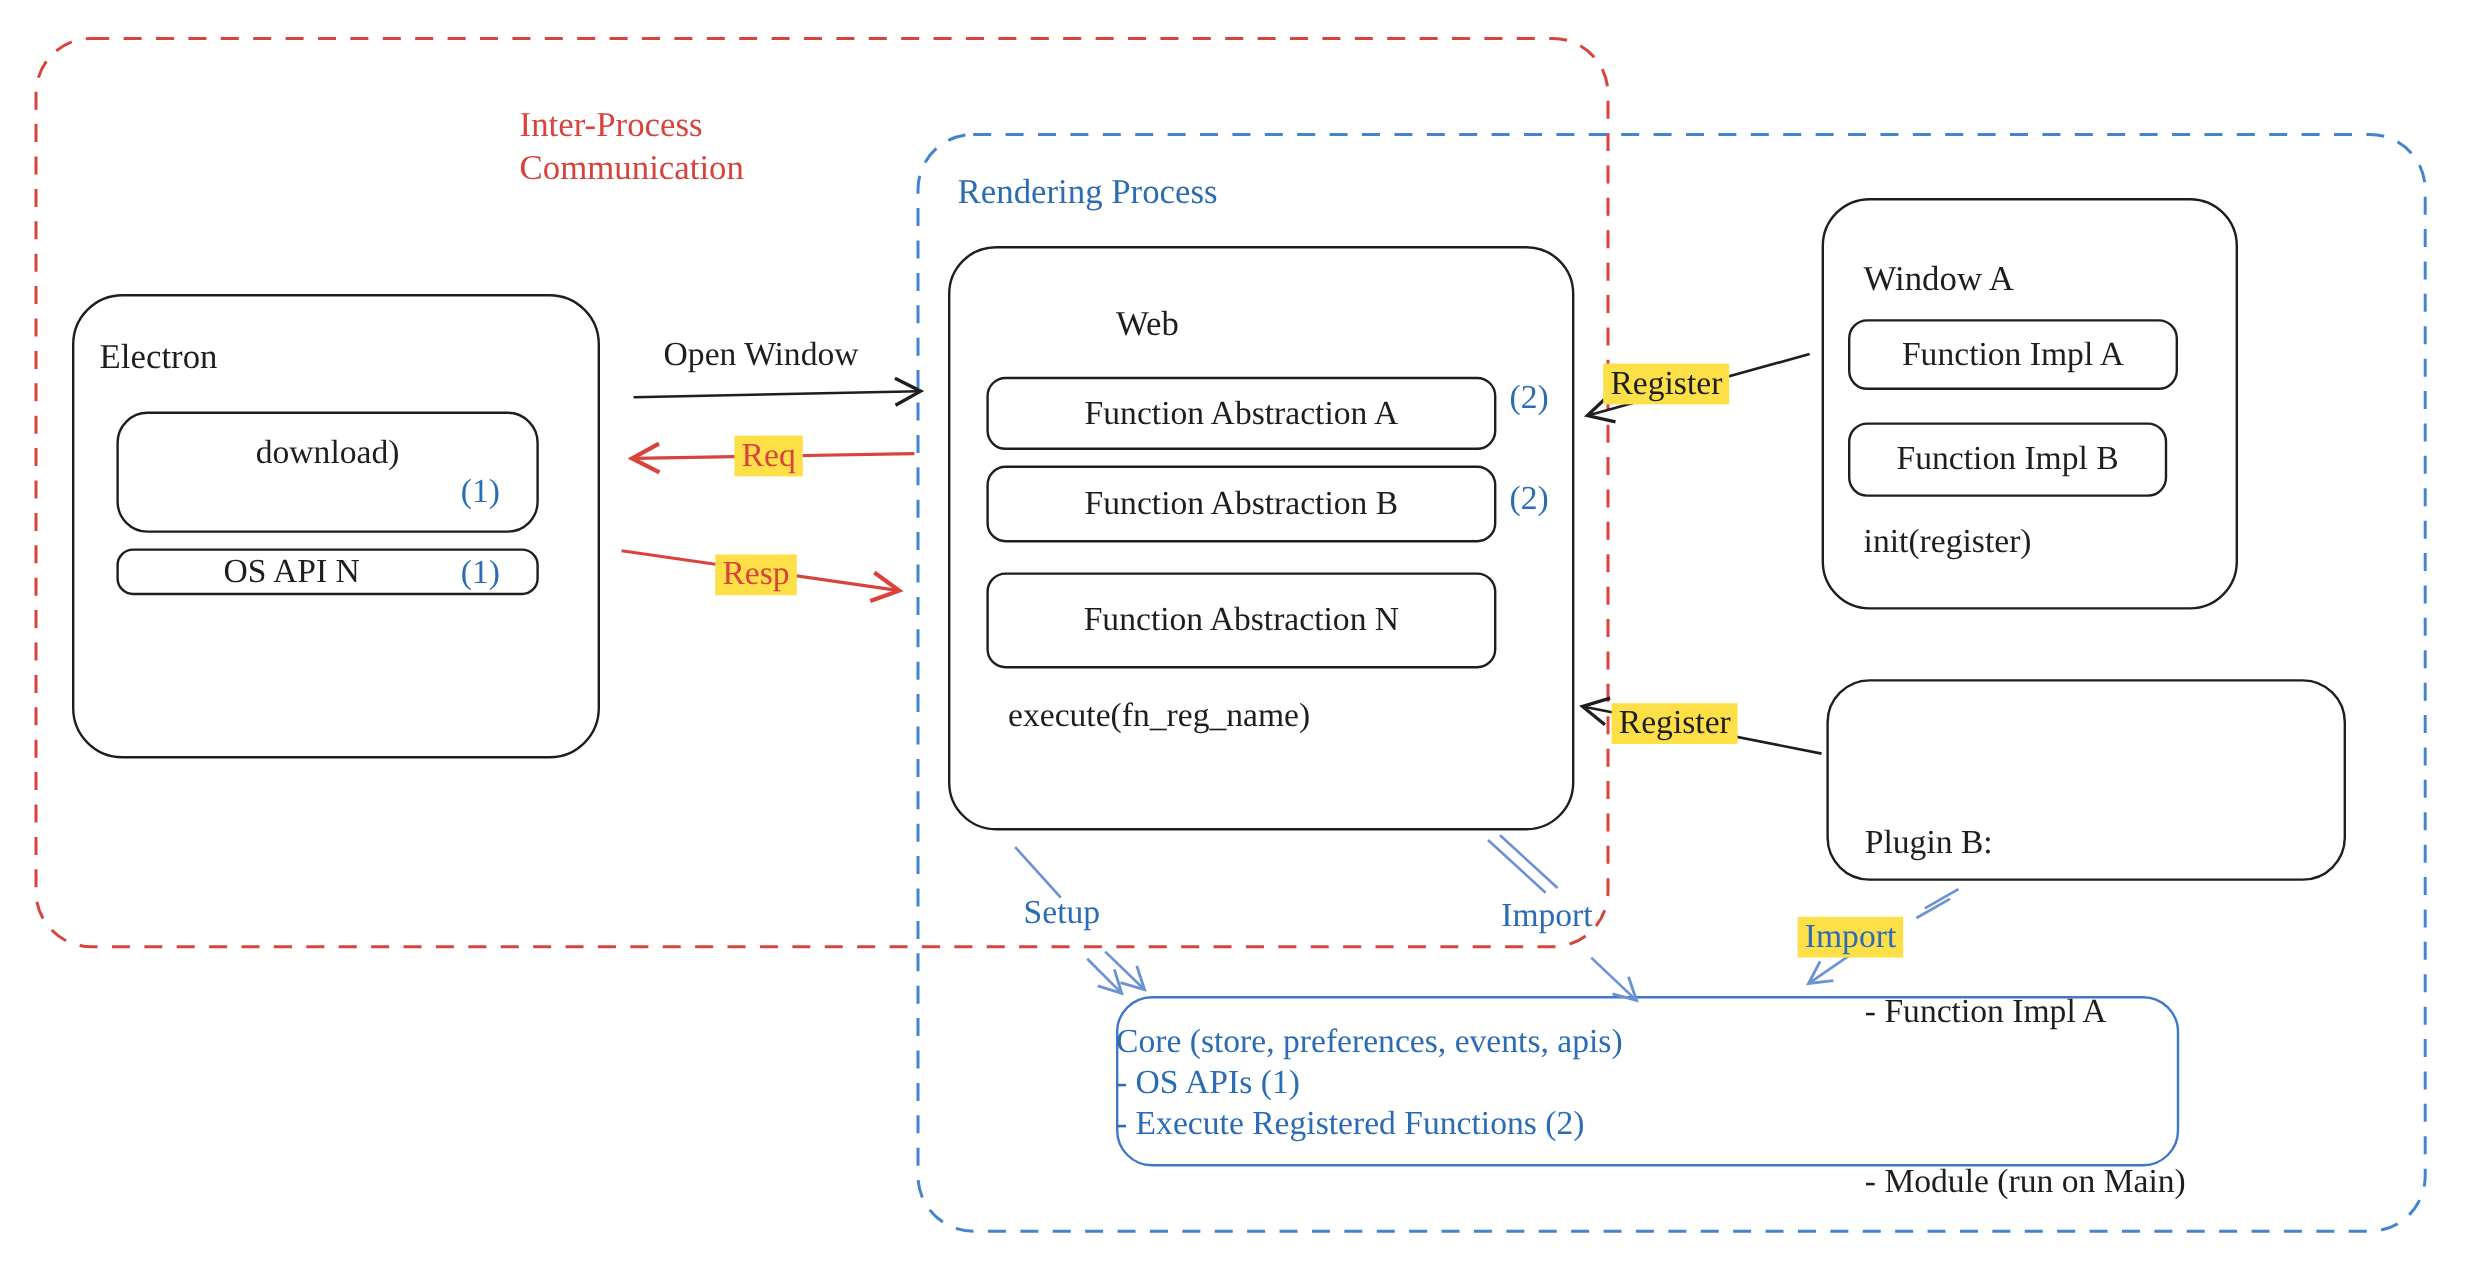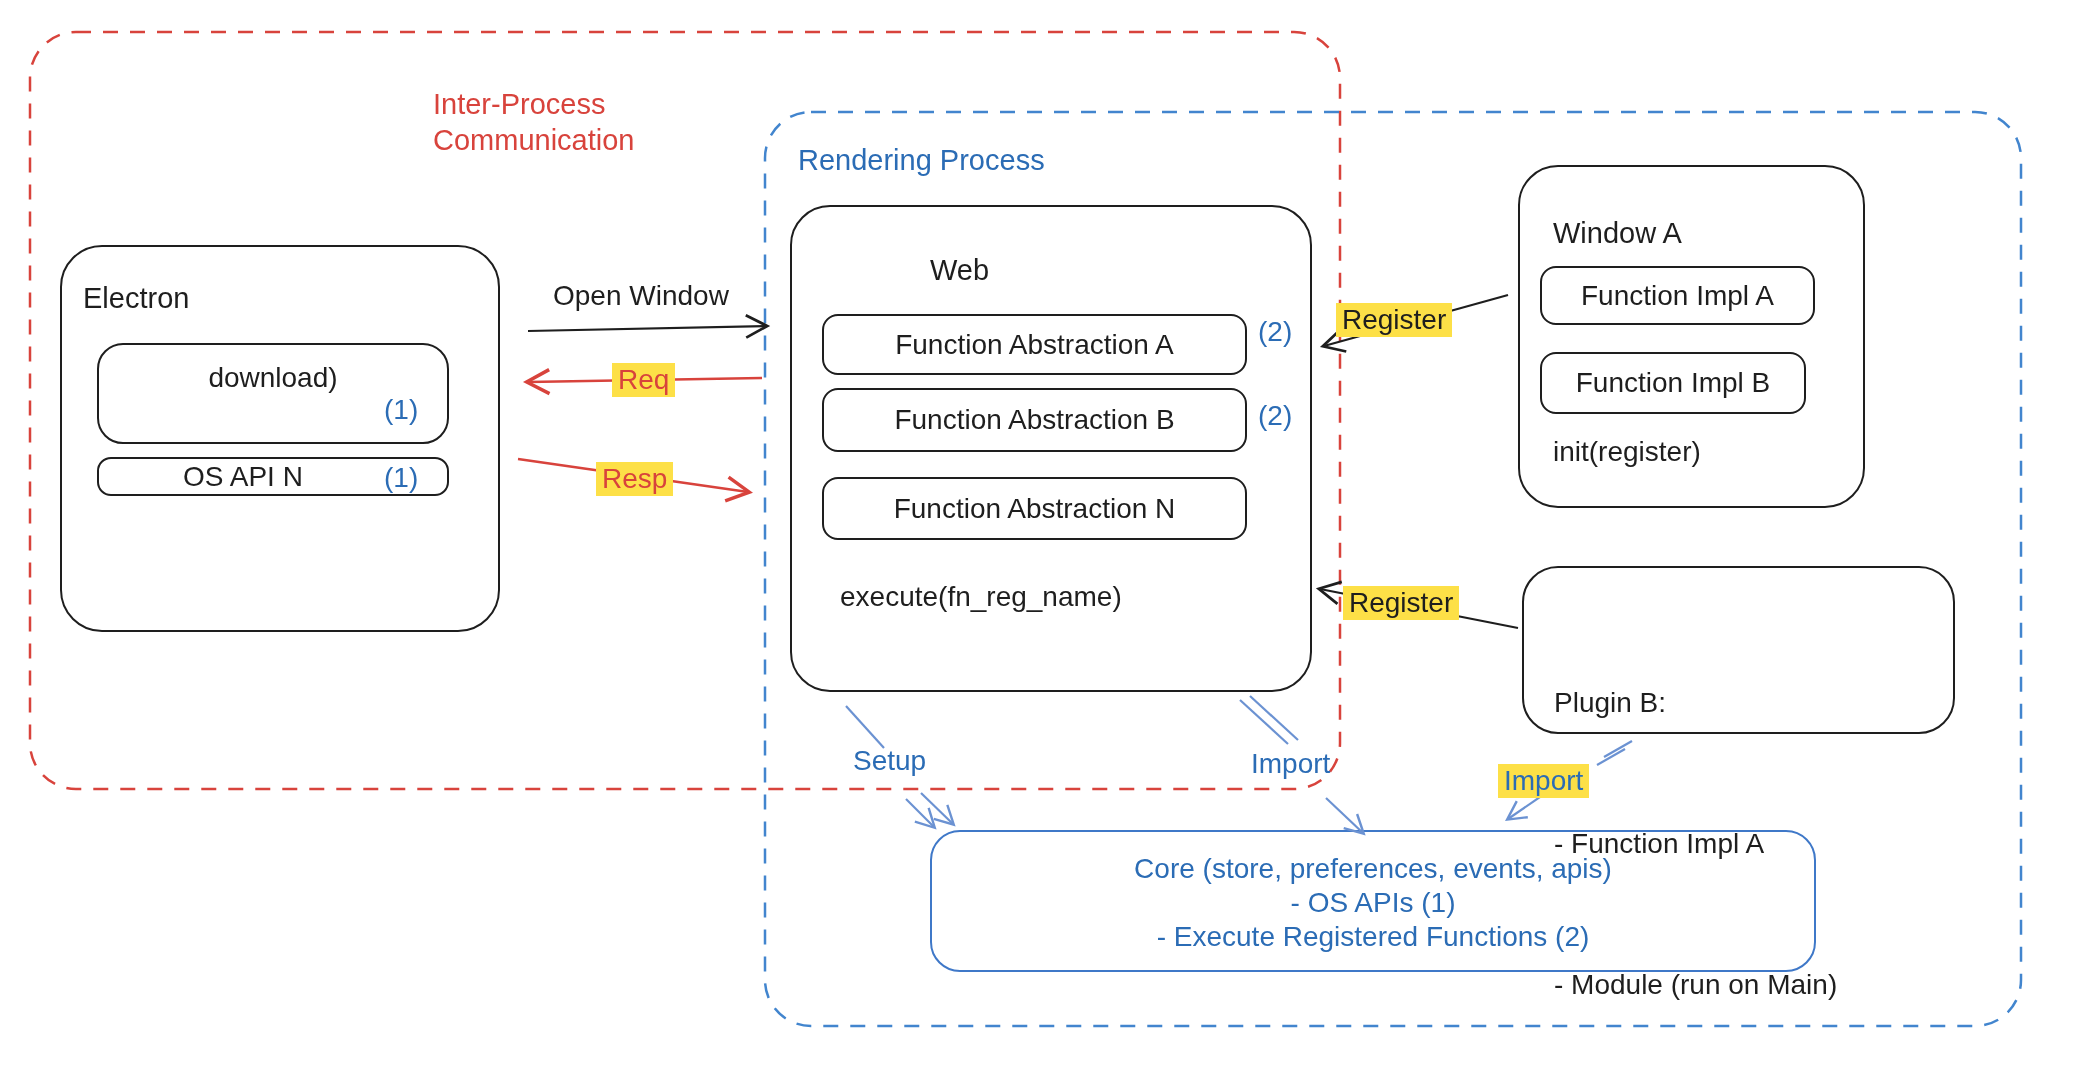--- a/index.html
+++ b/index.html
@@ -6,41 +6,41 @@
     --ink:#1e1e1e;
     --red:#d8433c;
     --blue-text:#2b6cb5;
     --blue-dash:#4285ce;
     --blue-arrow:#6b92d2;
     --core-border:#3f78c8;
   }
   html,body{margin:0;padding:0;background:#ffffff;}
   #canvas{
     position:relative;width:2074px;height:1066px;background:#ffffff;overflow:hidden;
-    font-family:Liberation Sans, sans-serif;color:var(--ink);
+    font-family:Liberation Serif, serif;color:var(--ink);
   }
   .box{position:absolute;background:#fff;border:2.5px solid var(--ink);box-sizing:border-box;z-index:2;}
   .lbl{position:absolute;z-index:4;font-size:28px;line-height:1.2;white-space:pre;}
   .title{font-size:29px;}
   .red{color:var(--red);}
   .blue{color:var(--blue-text);}
   .onwire{background:#fde047;padding:0 6px;}
   .center-both{display:flex;align-items:center;justify-content:center;}
   .badge{position:absolute;color:var(--blue-text);font-size:28px;z-index:4;}
   #wires{position:absolute;left:0;top:0;width:2074px;height:1066px;z-index:3;pointer-events:none;}
   #wires path, #wires rect{fill:none;}
   .s-ink{stroke:var(--ink);stroke-width:2.2px;}
   .s-red{stroke:var(--red);stroke-width:2.6px;}
   .s-blue{stroke:var(--blue-arrow);stroke-width:2.2px;}
   .s-dash-red{stroke:var(--red);stroke-width:2.5px;stroke-dasharray:15 12;}
   .s-dash-blue{stroke:var(--blue-dash);stroke-width:2.5px;stroke-dasharray:15 12;}
   .multiline{white-space:pre-line;}
   .core-text{
     position:absolute;left:930px;top:852px;width:886px;z-index:4;
-    text-align:center;color:var(--blue-text);font-size:28px;line-height:34px;
+    text-align:left;color:var(--blue-text);font-size:28px;line-height:34px;
   }
 </style>
 </head>
 <body>
 
 <div id="canvas">
 
   <div class="lbl red title multiline" style="left:433px;top:86px;width:250px;line-height:36px;">Inter-Process Communication</div>
   <div class="lbl blue title" style="left:798px;top:143px;">Rendering Process</div>
 
@@ -67,21 +67,21 @@
   <div class="box center-both" style="left:822px;top:314px;width:425px;height:61px;border-radius:16px;font-size:28px;">
     <span>Function Abstraction A</span>
   </div>
   <div class="badge" style="left:1258px;top:316px;">(2)</div>
 
   <div class="box center-both" style="left:822px;top:388px;width:425px;height:64px;border-radius:16px;font-size:28px;">
     <span>Function Abstraction B</span>
   </div>
   <div class="badge" style="left:1258px;top:400px;">(2)</div>
 
-  <div class="box center-both" style="left:822px;top:477px;width:425px;height:63px;border-radius:16px;font-size:28px;">
+  <div class="box center-both" style="left:822px;top:477px;width:425px;height:80px;border-radius:16px;font-size:28px;">
     <span>Function Abstraction N</span>
   </div>
 
   <div class="lbl" style="left:840px;top:580px;">execute(fn_reg_name)</div>
 
   <div class="lbl onwire" style="left:1336px;top:303px;">Register</div>
   <div class="lbl onwire" style="left:1343px;top:586px;">Register</div>
 
   <div class="box" style="left:1518px;top:165px;width:347px;height:343px;border-radius:40px;"></div>
   <div class="lbl title" style="left:1553px;top:216px;">Window A</div>

